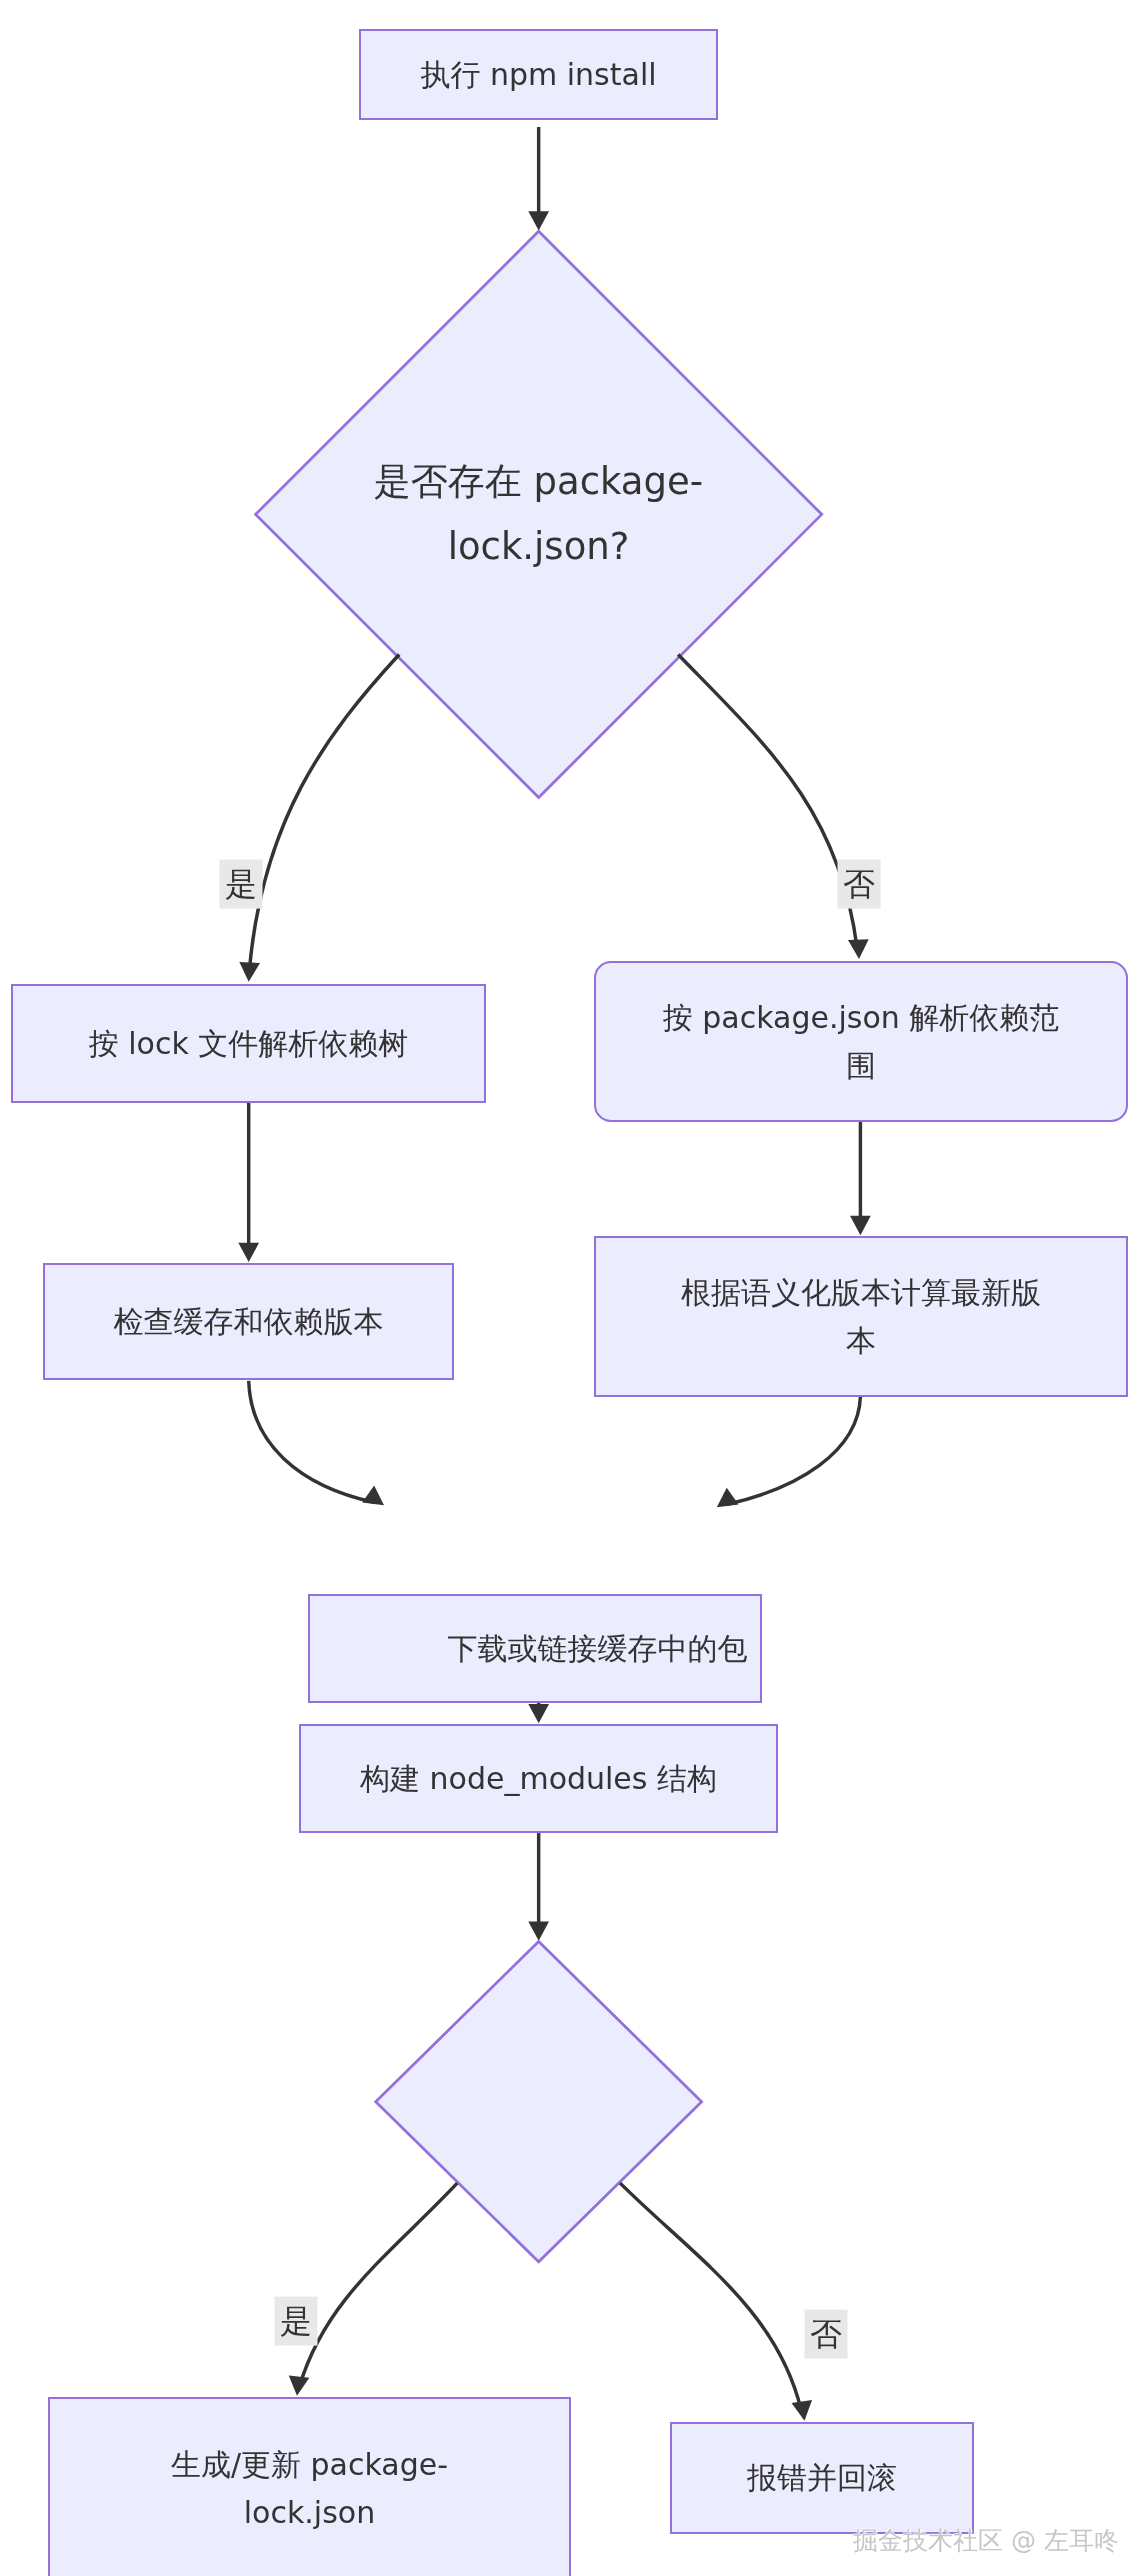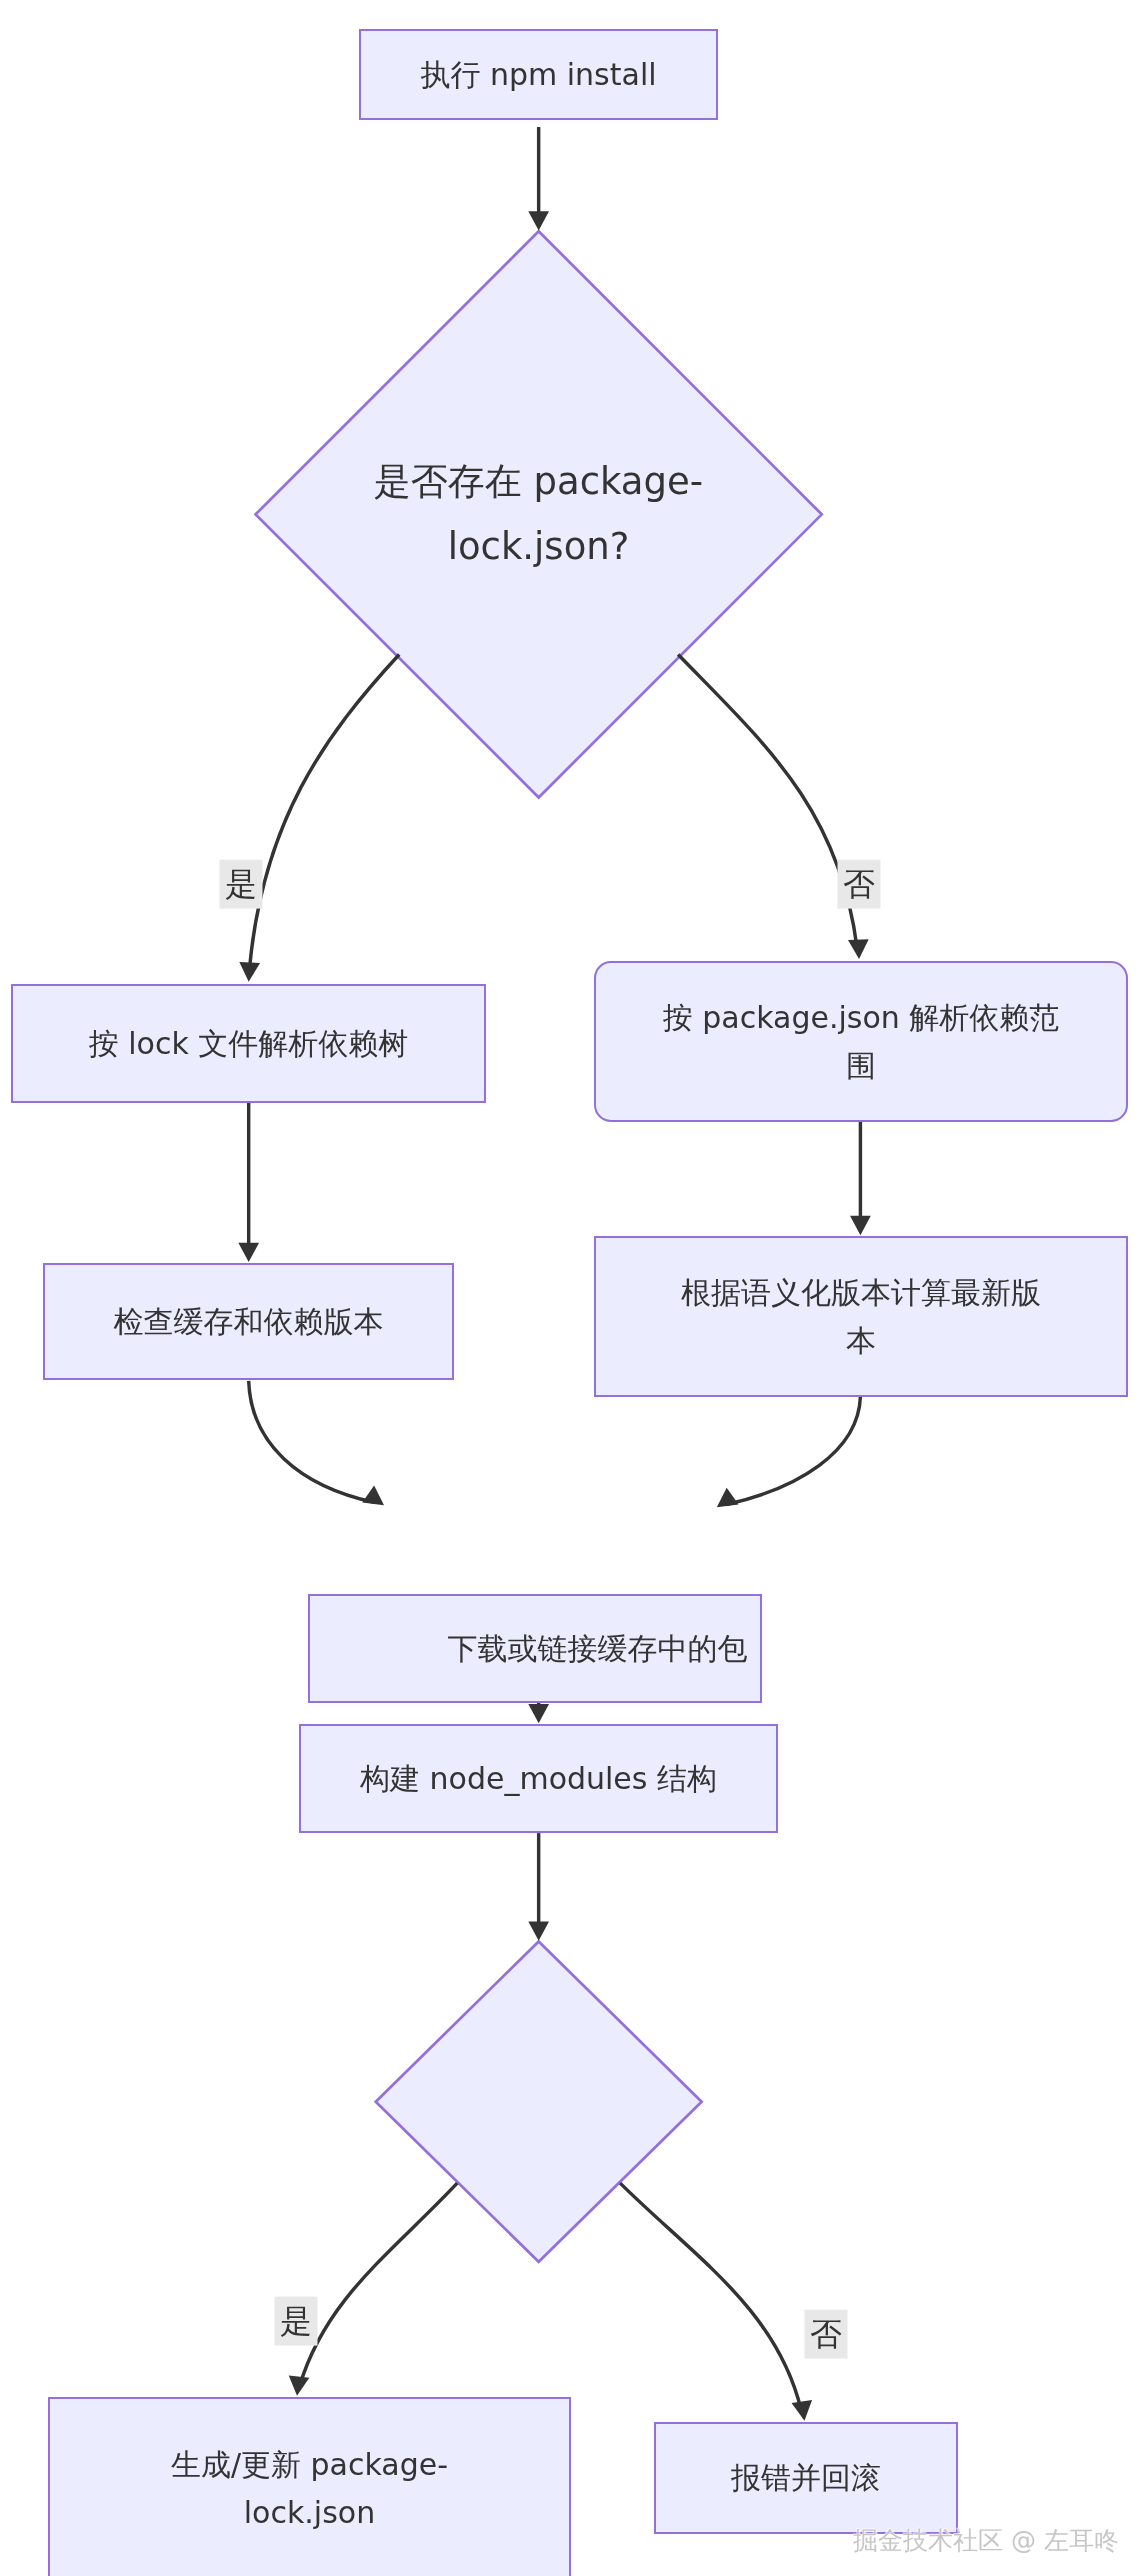--- a/index.html
+++ b/index.html
@@ -129,21 +129,21 @@
   <div class="node" style="left:299px;top:1724px;width:479px;height:109px;">
     <span>构建 node_modules 结构</span>
   </div>
 
 
   <div class="node" style="left:48px;top:2397px;width:523px;height:184px;text-align:center;">
     <span>生成/更新 package-</span>
     <span>lock.json</span>
   </div>
 
-  <div class="node" style="left:654px;top:2422px;width:304px;height:112px;justify-content:center;">
+  <div class="node" style="left:670px;top:2422px;width:304px;height:112px;justify-content:center;">
     <span>报错并回滚</span>
   </div>
 
   <div class="edge-label" style="left:241px;top:884px;">是</div>
   <div class="edge-label" style="left:859px;top:884px;">否</div>
   <div class="edge-label" style="left:296px;top:2321px;">是</div>
   <div class="edge-label" style="left:826px;top:2334px;">否</div>
 
   <div class="watermark">掘金技术社区 @ 左耳咚</div>
 

